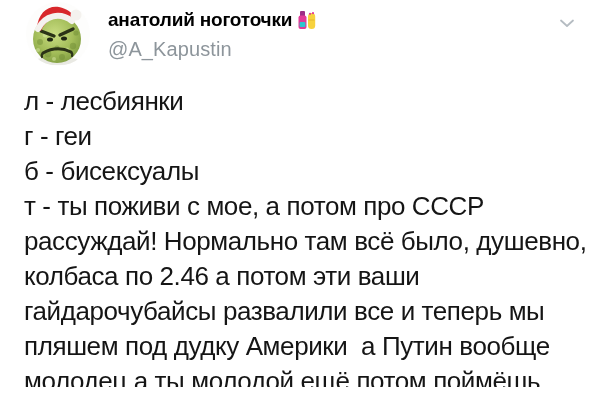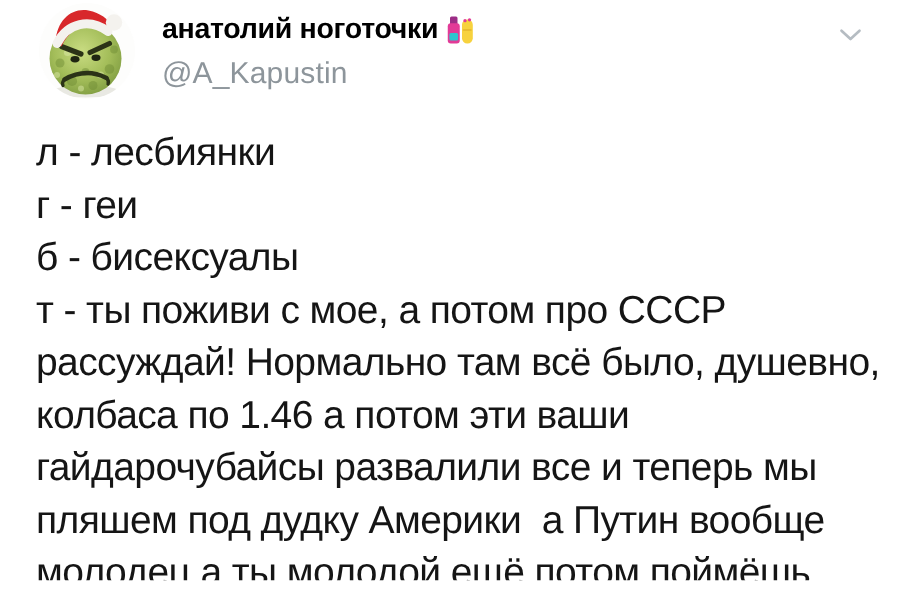--- a/index.html
+++ b/index.html
@@ -145,18 +145,18 @@
     <svg width="16" height="9" viewBox="0 0 16 9" xmlns="http://www.w3.org/2000/svg">
       <polyline points="2,1.5 8,7 14,1.5" fill="none" stroke="#b5bcc2" stroke-width="1.8" stroke-linecap="round" stroke-linejoin="round"></polyline>
     </svg>
   </div>
 
   <div class="tweet-text">л - лесбиянки
 г - геи
 б - бисексуалы
 т - ты поживи с мое, а потом про СССР
 рассуждай! Нормально там всё было, душевно,
-колбаса по 1.46 а потом эти ваши
+колбаса по 2.46 а потом эти ваши
 гайдарочубайсы развалили все и теперь мы
 пляшем под дудку Америки  а Путин вообще
 молодец а ты молодой ещё потом поймёшь</div>
 
 </div>
 
 </body></html>

